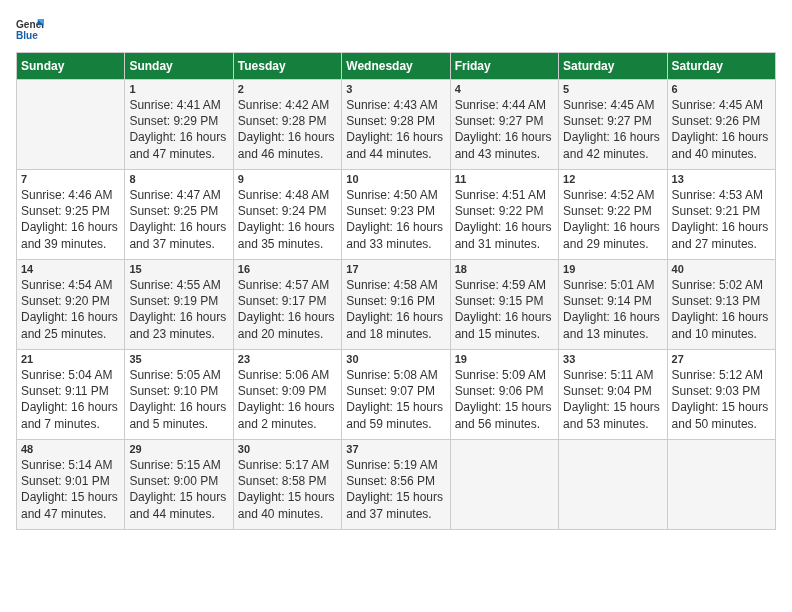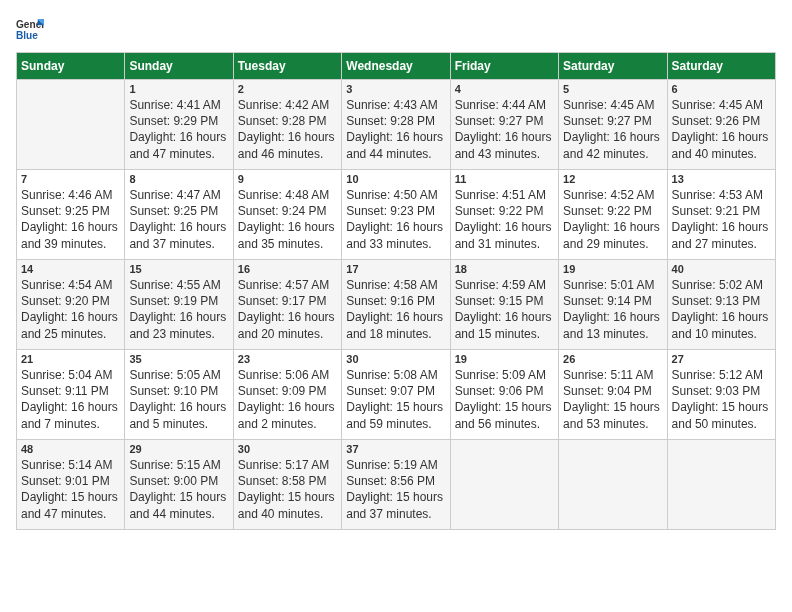--- a/index.html
+++ b/index.html
@@ -210,21 +210,21 @@
         </td>
         <td>
           <div class="day-number">30</div>
           <div class="day-info">Sunrise: 5:08 AM<br>Sunset: 9:07 PM<br>Daylight: 15 hours and 59 minutes.</div>
         </td>
         <td>
           <div class="day-number">19</div>
           <div class="day-info">Sunrise: 5:09 AM<br>Sunset: 9:06 PM<br>Daylight: 15 hours and 56 minutes.</div>
         </td>
         <td>
-          <div class="day-number">26</div>
+          <div class="day-number">33</div>
           <div class="day-info">Sunrise: 5:11 AM<br>Sunset: 9:04 PM<br>Daylight: 15 hours and 53 minutes.</div>
         </td>
         <td>
           <div class="day-number">27</div>
           <div class="day-info">Sunrise: 5:12 AM<br>Sunset: 9:03 PM<br>Daylight: 15 hours and 50 minutes.</div>
         </td>
       </tr>
       <tr>
         <td>
           <div class="day-number">48</div>

